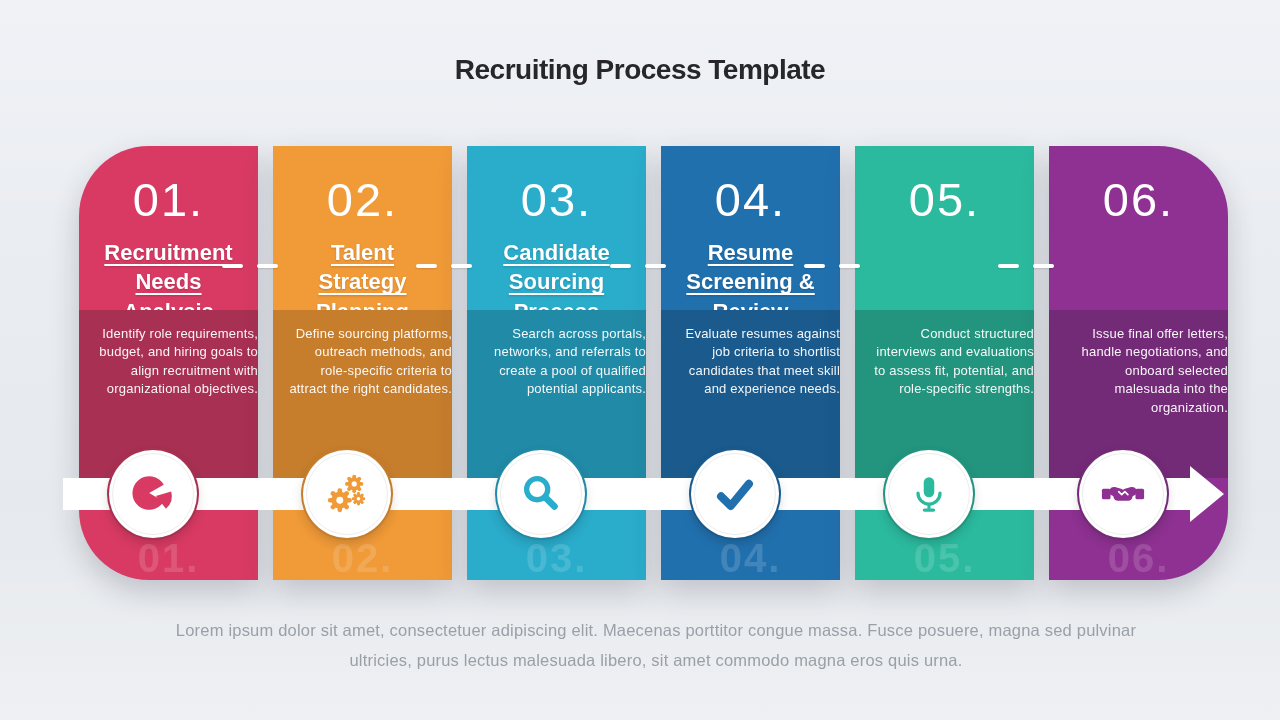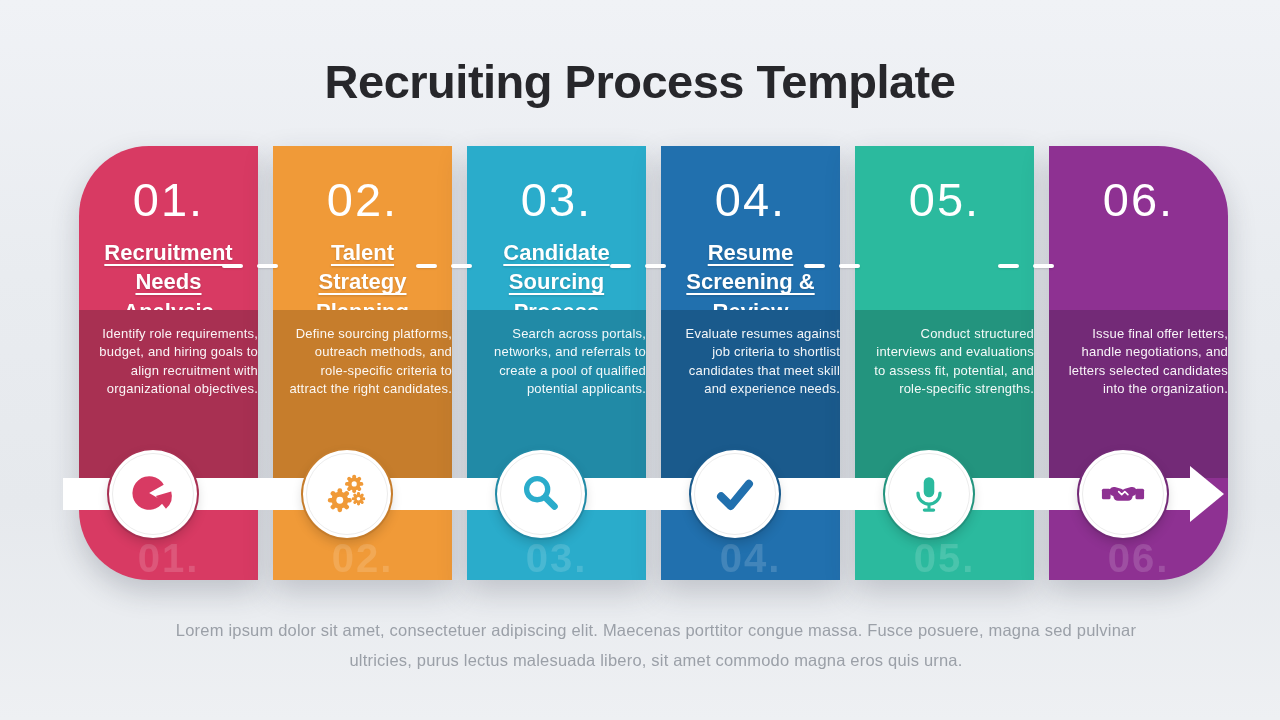--- a/index.html
+++ b/index.html
@@ -7,21 +7,21 @@
     width:1280px;height:720px;overflow:hidden;
     font-family:"Liberation Sans", sans-serif;
     background:linear-gradient(180deg,#F0F2F6 0%,#E9ECF0 38%,#E6E9ED 70%,#EEF0F3 100%);
     position:relative;
   }
   .stage{position:absolute;inset:0;}
 
   .page-title{
     position:absolute;top:54px;left:0;width:100%;
     text-align:center;margin:0;
-    font-size:47px;font-weight:700;letter-spacing:-0.5px;color:#27272B;
+    font-size:28px;font-weight:700;letter-spacing:-0.5px;color:#27272B;
   }
 
   .cards-row{
     position:absolute;left:63px;top:146px;
     display:flex;gap:15px;
   }
   .card{
     position:relative;width:179px;height:434px;
     background:var(--c);
     box-shadow:0 12px 28px rgba(45,50,70,0.22);
@@ -141,21 +141,21 @@
     <div class="card-desc">Evaluate resumes against job criteria to shortlist candidates that meet skill and experience needs.</div>
     <div class="card-ghost">04.</div>
   </div>
       <div class="card" style="--c: #2BBA9E; --d: #23947E;">
     <div class="card-number">05.</div>
     <div class="card-desc">Conduct structured interviews and evaluations to assess fit, potential, and role-specific strengths.</div>
     <div class="card-ghost">05.</div>
   </div>
       <div class="card last" style="--c: #8E3192; --d: #732A77;">
     <div class="card-number">06.</div>
-    <div class="card-desc">Issue final offer letters, handle negotiations, and letters selected candidates into the organization.</div>
+    <div class="card-desc">Issue final offer letters, handle negotiations, and onboard selected malesuada into the organization.</div>
     <div class="card-ghost">06.</div>
   </div>
     </div>
 
   <div class="timeline-band"></div>
   <div class="timeline-arrowhead"></div>
 
   <div class="footer-text">
     <p>Lorem ipsum dolor sit amet, consectetuer adipiscing elit. Maecenas porttitor congue massa. Fusce posuere, magna sed pulvinar ultricies, purus lectus malesuada libero, sit amet commodo magna eros quis urna.</p>
   </div>

